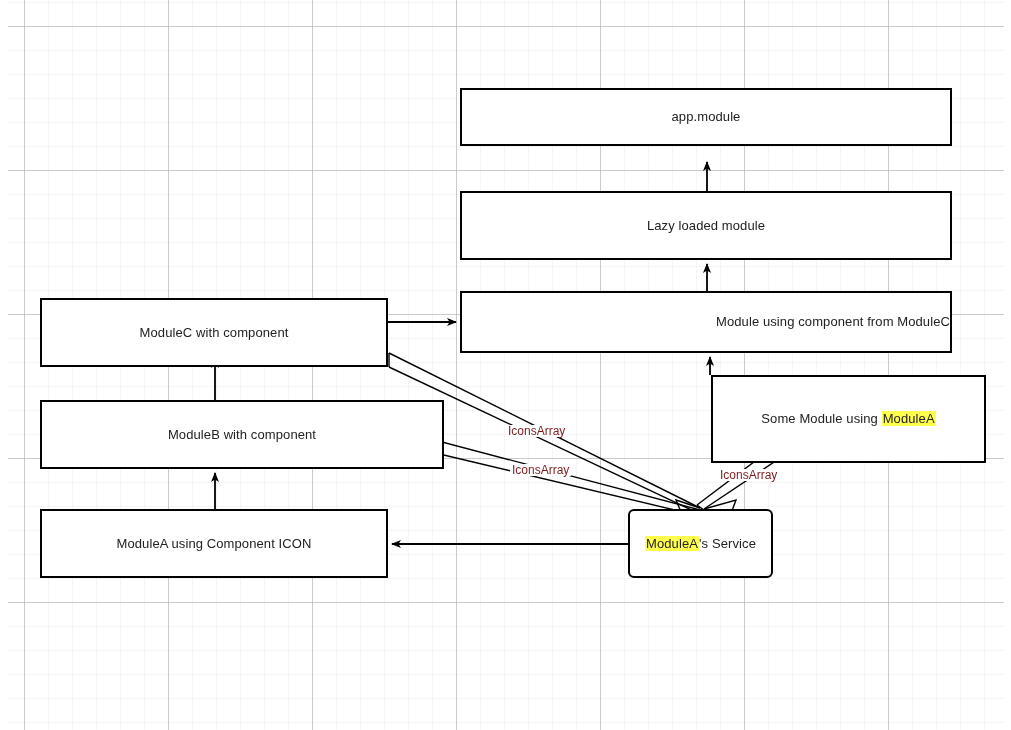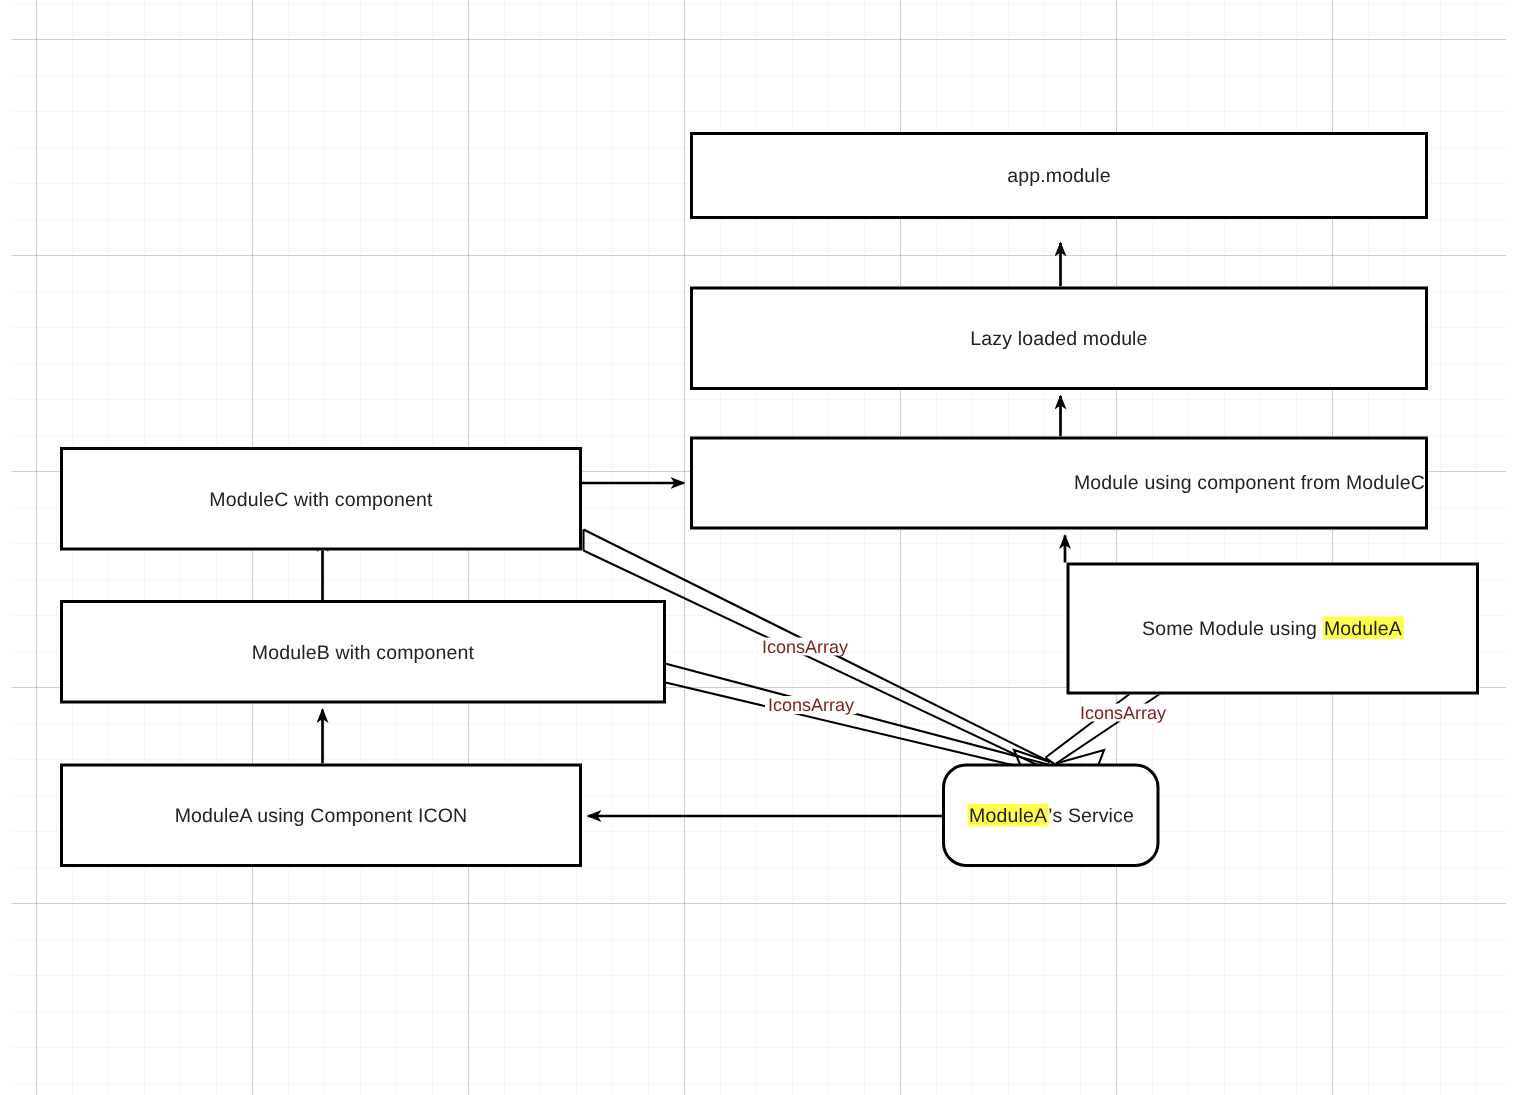--- a/index.html
+++ b/index.html
@@ -55,21 +55,21 @@
     align-items: center;
     justify-content: center;
     text-align: center;
     color: #222222;
     font-size: 13px;
     line-height: 1.2;
     letter-spacing: 0.1px;
     white-space: nowrap;
   }
   .node.rounded {
-    border-radius: 16px;
+    border-radius: 6px;
     align-items: center;
   }
   .hl {
     background: #ffff4d;
     padding: 0 1px;
   }
   .edge-label {
     position: absolute;
     font-size: 12px;
     color: #7f1d1d;

